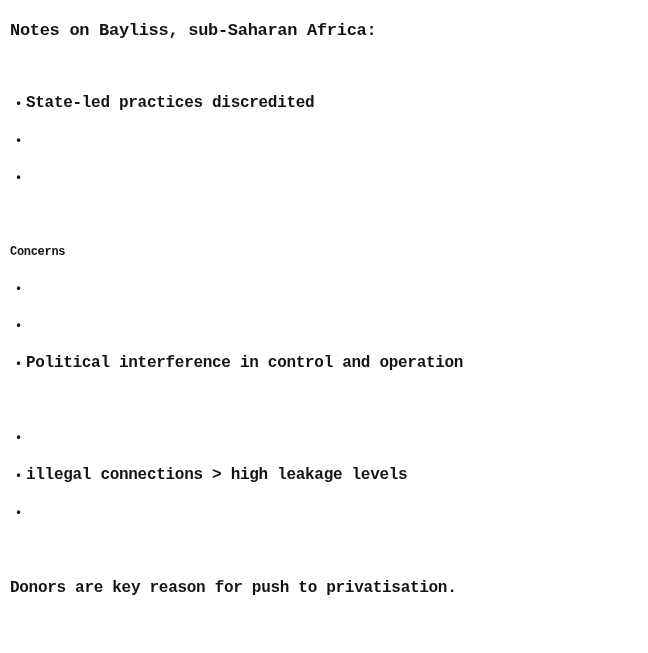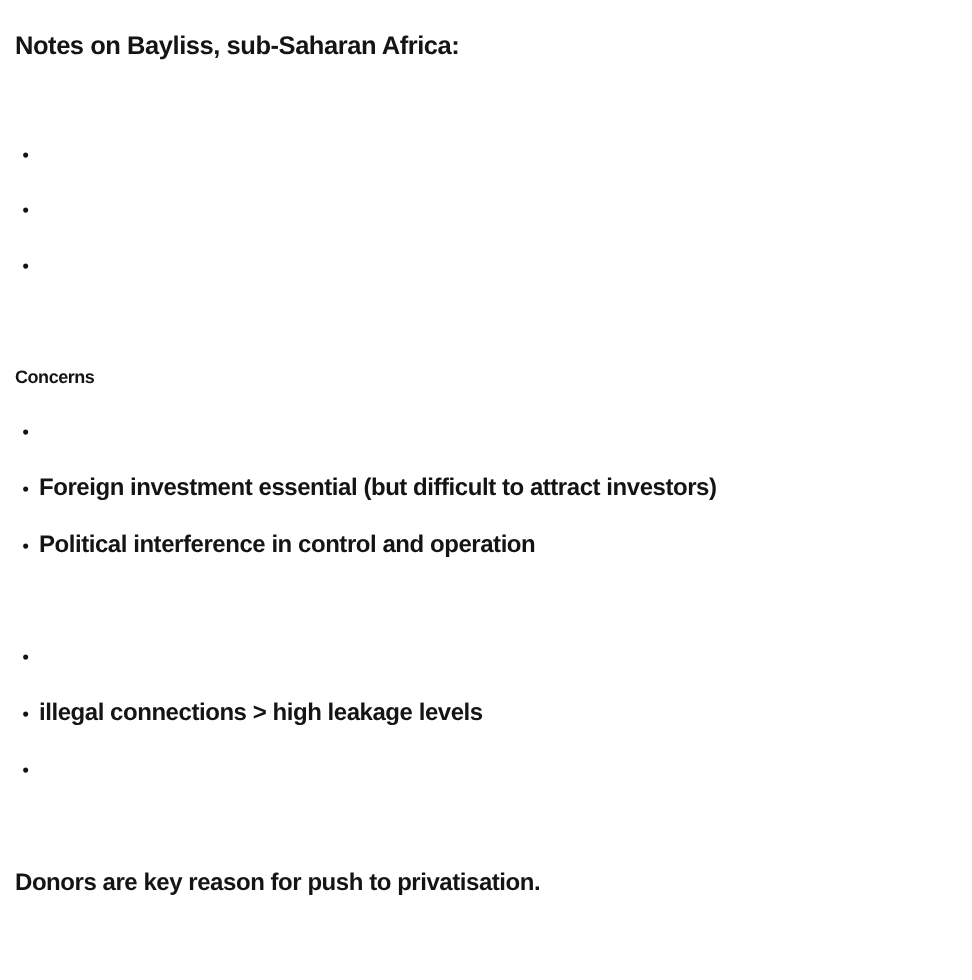--- a/index.html
+++ b/index.html
@@ -17,20 +17,21 @@
     padding: 12px 8px 0 10px;
     color: #141414;
     font-family: "Liberation Sans", "DejaVu Sans", sans-serif;
     font-weight: bold;
     font-size: 16px;
     letter-spacing: -0.3px;
   }
   .line {
     line-height: 37px;
     white-space: nowrap;
+    font-family: Liberation Mono, monospace;
   }
   .title {
     margin: 0 0 36px 0;
     font-size: 17px;
     font-weight: bold;
   }
   .section {
     margin-top: 37px;
   }
   .section:first-of-type {
@@ -65,39 +66,39 @@
 <body>
 
 <main class="page">
 
   <h1 class="line title">Notes on Bayliss, sub-Saharan Africa:</h1>
 
   <section class="section">
     <ul class="bullets">
       <li class="line">
         <span class="marker">•</span>
+        <span>State-led practices discredited</span>
       </li>
       <li class="line">
         <span class="marker">•</span>
       </li>
       <li class="line">
         <span class="marker">•</span>
       </li>
     </ul>
   </section>
 
   <section class="section">
     <h2 class="line heading">Concerns</h2>
     <ul class="bullets">
       <li class="line">
         <span class="marker">•</span>
       </li>
       <li class="line">
         <span class="marker">•</span>
-        <span>Foreign investment essential (but difficult to attract investors)</span>
       </li>
       <li class="line">
         <span class="marker">•</span>
         <span>Political interference in control and operation</span>
       </li>
     </ul>
   </section>
 
   <section class="section">
     <ul class="bullets">

